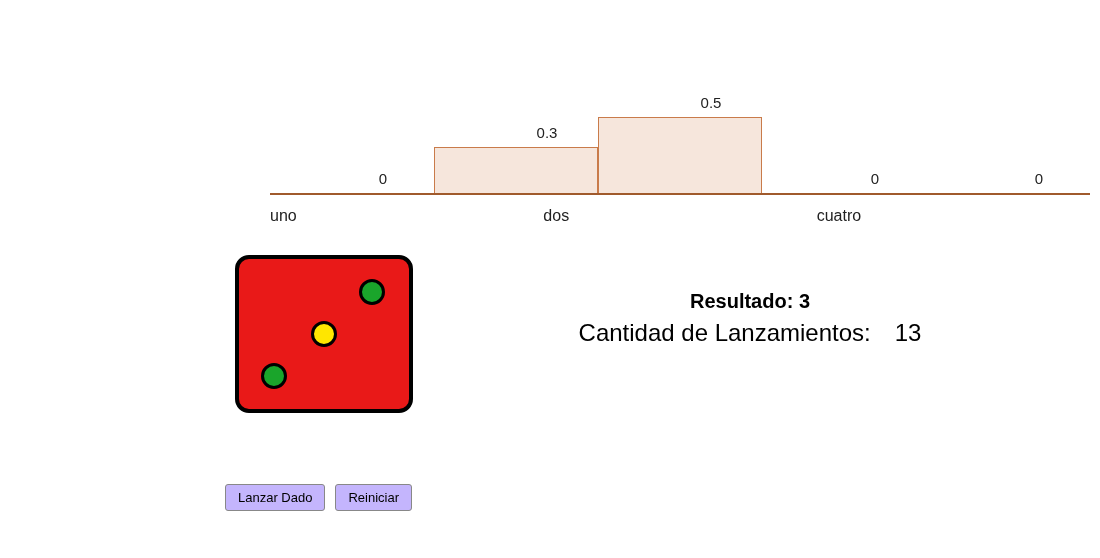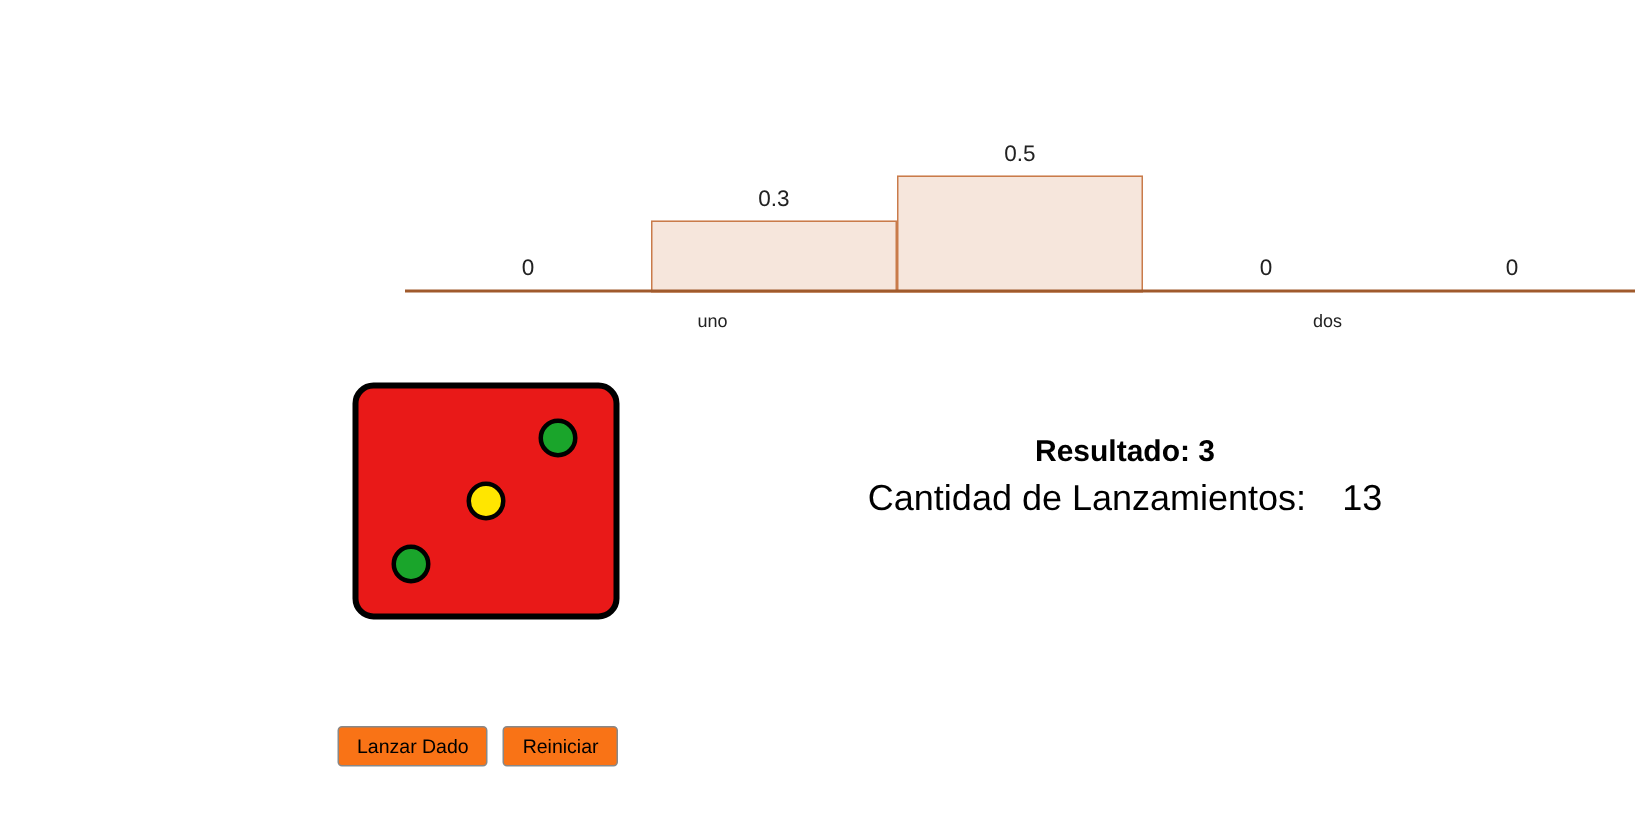--- a/index.html
+++ b/index.html
@@ -38,20 +38,21 @@
     position: absolute;
     left: 0;
     bottom: 0;
     width: 100%;
     height: 100%;
     display: flex;
   }
   .bar-slot {
     flex: 1;
     position: relative;
+    padding-left: 31px;
   }
   .bar-rect {
     position: absolute;
     left: 0;
     right: 0;
     bottom: 0;
     background: #f6e6dc;
     border: 1px solid #c97b4a;
     box-sizing: border-box;
   }
@@ -64,23 +65,23 @@
   }
   .cat-labels {
     position: absolute;
     left: 0;
     top: 100%;
     width: 100%;
     display: flex;
   }
   .cat-label {
     flex: 1;
-    text-align: center;
+    text-align: left;
     padding-top: 12px;
-    font-size: 12px;
+    font-size: 16px;
     color: #222;
   }
 
   
   .die-wrap {
     position: absolute;
     left: 235px;
     top: 255px;
   }
   .die {
@@ -129,21 +130,21 @@
     position: absolute;
     left: 225px;
     top: 484px;
     display: flex;
     gap: 10px;
   }
   .btn {
     font-size: 13px;
     font-family: Arial, Helvetica, sans-serif;
     padding: 5px 12px;
-    background: #f97316;
+    background: #c4b5fd;
     border: 1px solid #888;
     border-radius: 3px;
     cursor: pointer;
   }
 </style>
 </head>
 <body>
 
 <div class="stage">
 
@@ -164,20 +165,21 @@
         <div class="bar-label" style="bottom:8px;">0</div>
       </div>
       <div class="bar-slot">
         <div class="bar-label" style="bottom:8px;">0</div>
       </div>
     </div>
     <div class="axis-line"></div>
     <div class="cat-labels">
       <div class="cat-label">uno</div>
       <div class="cat-label">dos</div>
+      <div class="cat-label">cuatro</div>
     </div>
   </div>
 
   <div class="die-wrap">
     <div class="die">
       <div class="pip pip-green pip-tl"></div>
       <div class="pip pip-yellow pip-c"></div>
       <div class="pip pip-green pip-br"></div>
     </div>
   </div>

